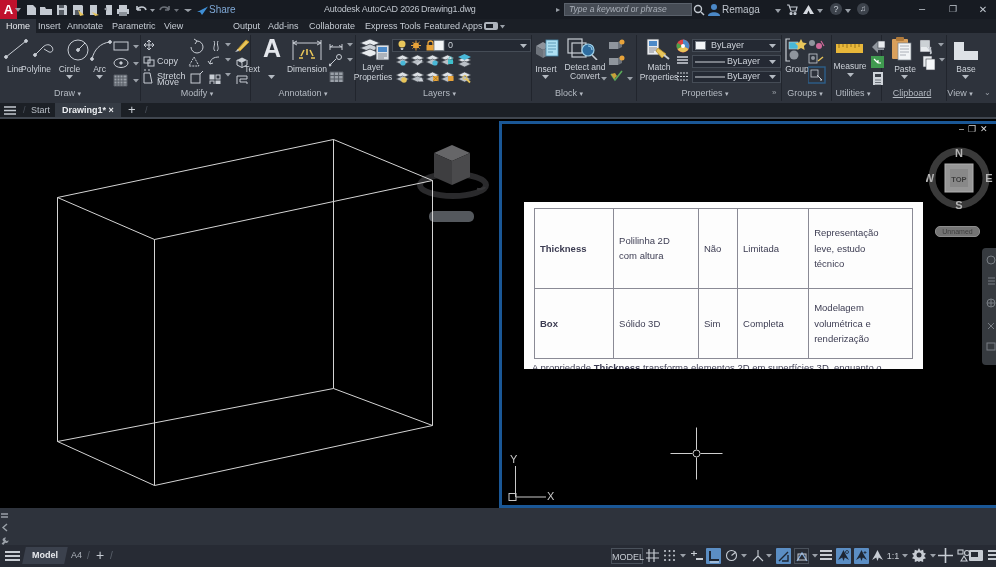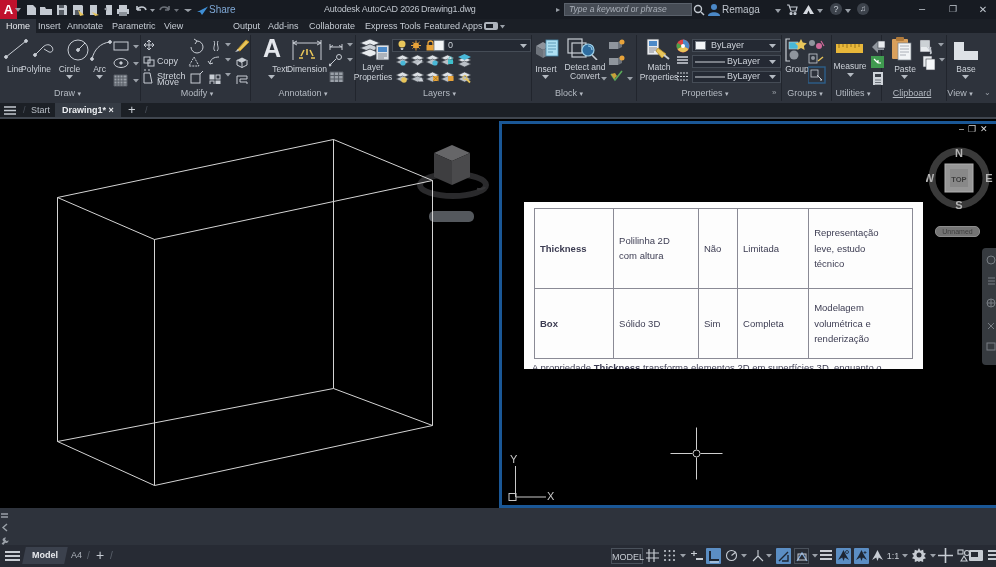--- a/index.html
+++ b/index.html
@@ -222,21 +222,21 @@
       </svg>
     <svg class="abs" style="left:224px;top:24px;" width="8" height="6">
         <path d="M1 1 L7 1 L4 4.5 Z" fill="#9aa0a8"></path>
       </svg>
     <svg class="abs" style="left:224px;top:39px;" width="8" height="6">
         <path d="M1 1 L7 1 L4 4.5 Z" fill="#9aa0a8"></path>
       </svg>
     <div class="plabel" style="left:157px;width:80px;">Modify <span class="car">▾</span></div>
 
     <div class="abs" style="left:260px;top:1px;width:24px;height:28px;color:#e4e7ec;font-size:25px;font-weight:bold;text-align:center;">A</div>
-    <div class="ricon-lbl" style="left:268px;top:31px;width:24px;">Text</div>
+    <div class="ricon-lbl" style="left:240px;top:31px;width:24px;">Text</div>
     <svg class="abs" style="left:267px;top:41px;" width="10" height="6">
         <path d="M1 1 L8 1 L4.5 5 Z" fill="#b4bac2"></path>
       </svg>
     <svg class="abs" style="left:291px;top:5px;" width="32" height="22" fill="none" stroke="#c8cdd4" stroke-width="1">
       <path d="M2 2 L2 22 M30 2 L30 22 M2 5 L30 5 M2 5 L6 3 M2 5 L6 7 M30 5 L26 3 M30 5 L26 7"></path>
       <path d="M10 18 L13 12 M16 17 L16 11 M22 18 L19 12" stroke="#e8c55a" stroke-width="1.6"></path>
       <path d="M8 20 L12 20 M20 20 L24 20" stroke="#e8c55a" stroke-width="1.6"></path>
     </svg>
     <div class="ricon-lbl" style="left:283px;top:31px;width:48px;">Dimension</div>
     <svg class="abs" style="left:329px;top:7px;" width="22" height="42" fill="none" stroke="#c8cdd4" stroke-width="1">

